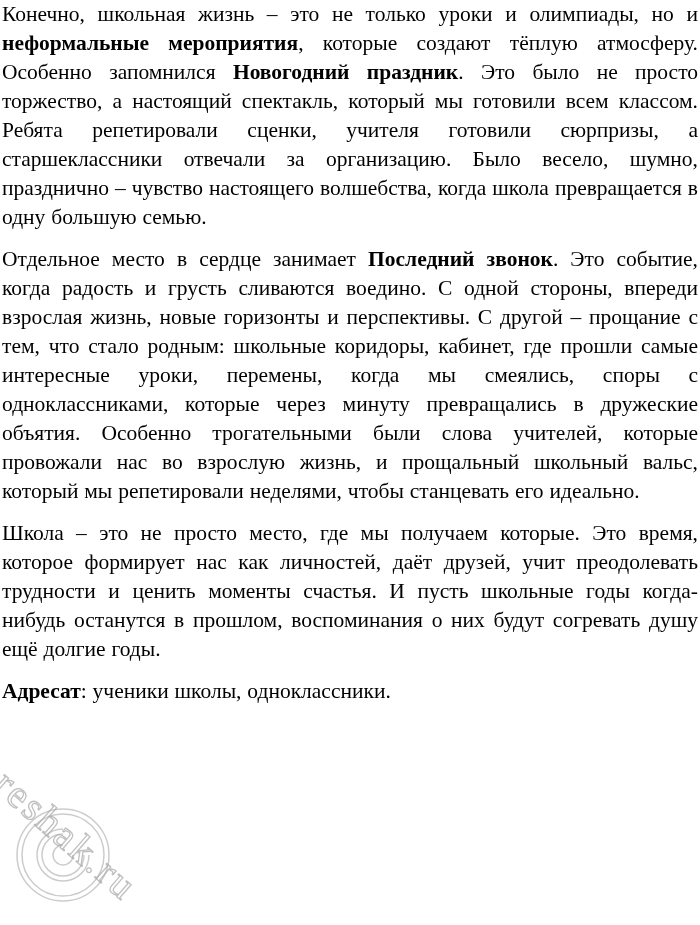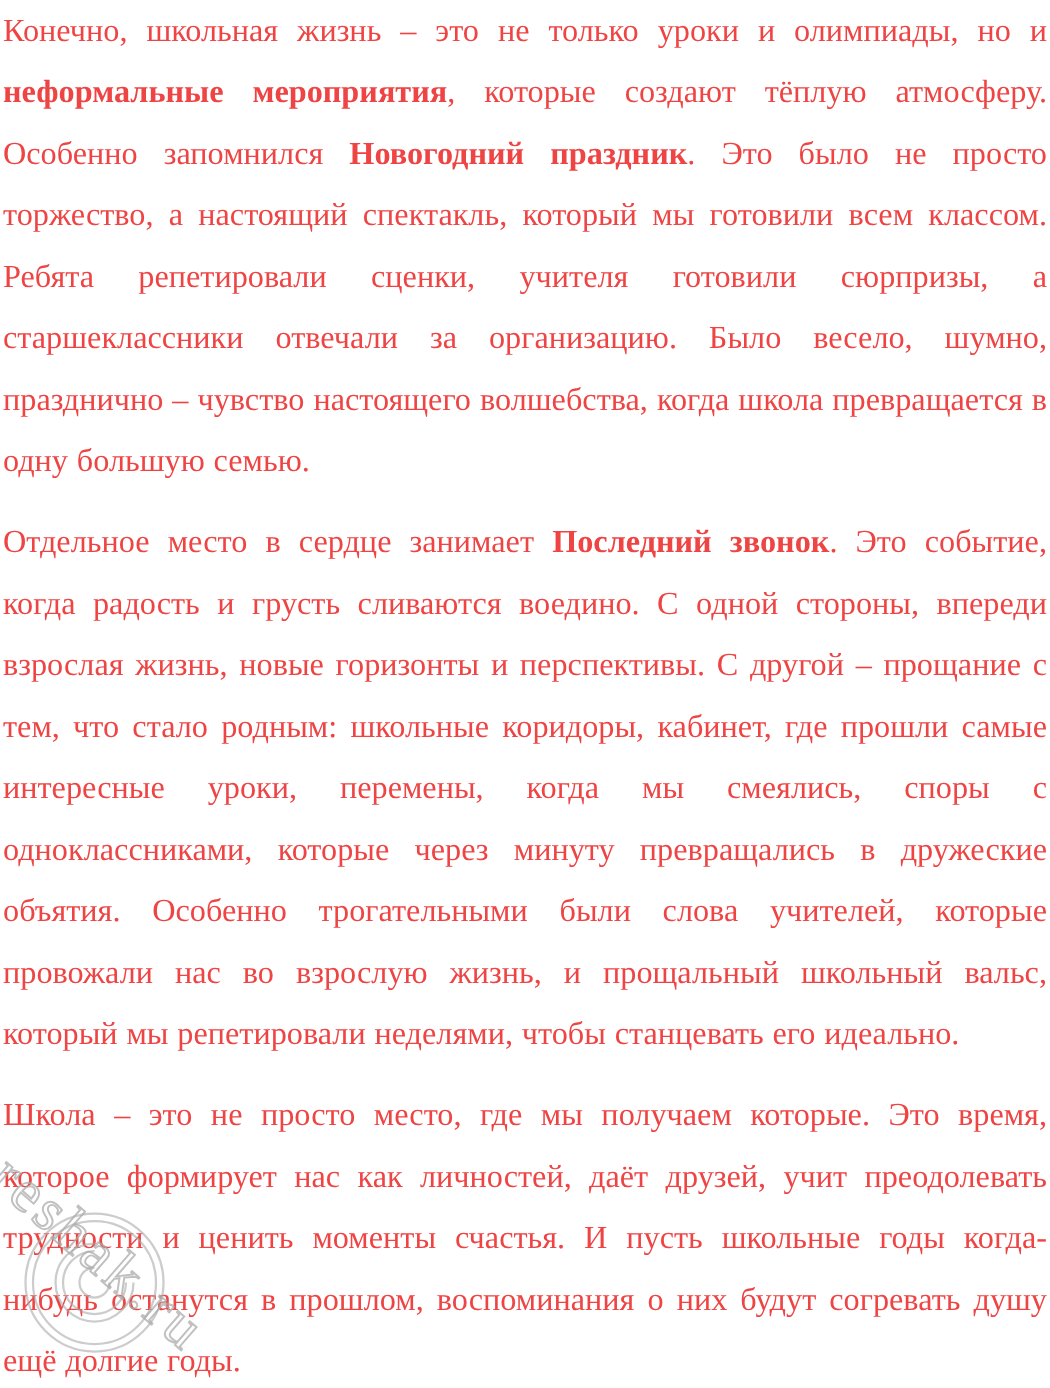--- a/index.html
+++ b/index.html
@@ -15,22 +15,22 @@
     font-family: "Liberation Serif", "DejaVu Serif", serif;
   }
   .page {
     position: relative;
     width: 696px;
     padding: 0 2px;
     z-index: 1;
   }
   .para {
     font-size: 21.5px;
-    line-height: 41px;
-    color: #ef4444;
+    line-height: 29px;
+    color: #000000;
     text-align: justify;
     margin: 0 0 13px 0;
     word-spacing: 0.5px;
   }
   .para b {
     font-weight: bold;
   }
   
   .watermark {
     position: absolute;
@@ -66,20 +66,21 @@
 <body>
 
 <div class="page">
 
   <p class="para"><span>Конечно, школьная жизнь – это не только уроки и олимпиады, но и </span><b>неформальные мероприятия</b><span>, которые создают тёплую атмосферу. Особенно запомнился </span><b>Новогодний праздник</b><span>. Это было не просто торжество, а настоящий спектакль, который мы готовили всем классом. Ребята репетировали сценки, учителя готовили сюрпризы, а старшеклассники отвечали за организацию. Было весело, шумно, празднично – чувство настоящего волшебства, когда школа превращается в одну большую семью.</span></p>
 
   <p class="para"><span>Отдельное место в сердце занимает </span><b>Последний звонок</b><span>. Это событие, когда радость и грусть сливаются воедино. С одной стороны, впереди взрослая жизнь, новые горизонты и перспективы. С другой – прощание с тем, что стало родным: школьные коридоры, кабинет, где прошли самые интересные уроки, перемены, когда мы смеялись, споры с одноклассниками, которые через минуту превращались в дружеские объятия. Особенно трогательными были слова учителей, которые провожали нас во взрослую жизнь, и прощальный школьный вальс, который мы репетировали неделями, чтобы станцевать его идеально.</span></p>
 
   <p class="para"><span>Школа – это не просто место, где мы получаем которые. Это время, которое формирует нас как личностей, даёт друзей, учит преодолевать трудности и ценить моменты счастья. И пусть школьные годы когда-нибудь останутся в прошлом, воспоминания о них будут согревать душу ещё долгие годы.</span></p>
 
+  <p class="para"><b>Адресат</b><span>: ученики школы, одноклассники.</span></p>
 
 </div>
 
 <div class="watermark">
   <svg class="wm-spiral" width="110" height="110" viewBox="0 0 110 110" aria-hidden="true">
     <g fill="none" stroke="#ababab" stroke-width="1.5">
       <circle cx="55" cy="55" r="46"></circle>
       <circle cx="55" cy="55" r="41"></circle>
       <path d="M 55 29 a 26 26 0 1 0 26 26"></path>
       <path d="M 55 34 a 21 21 0 1 0 21 21"></path>

